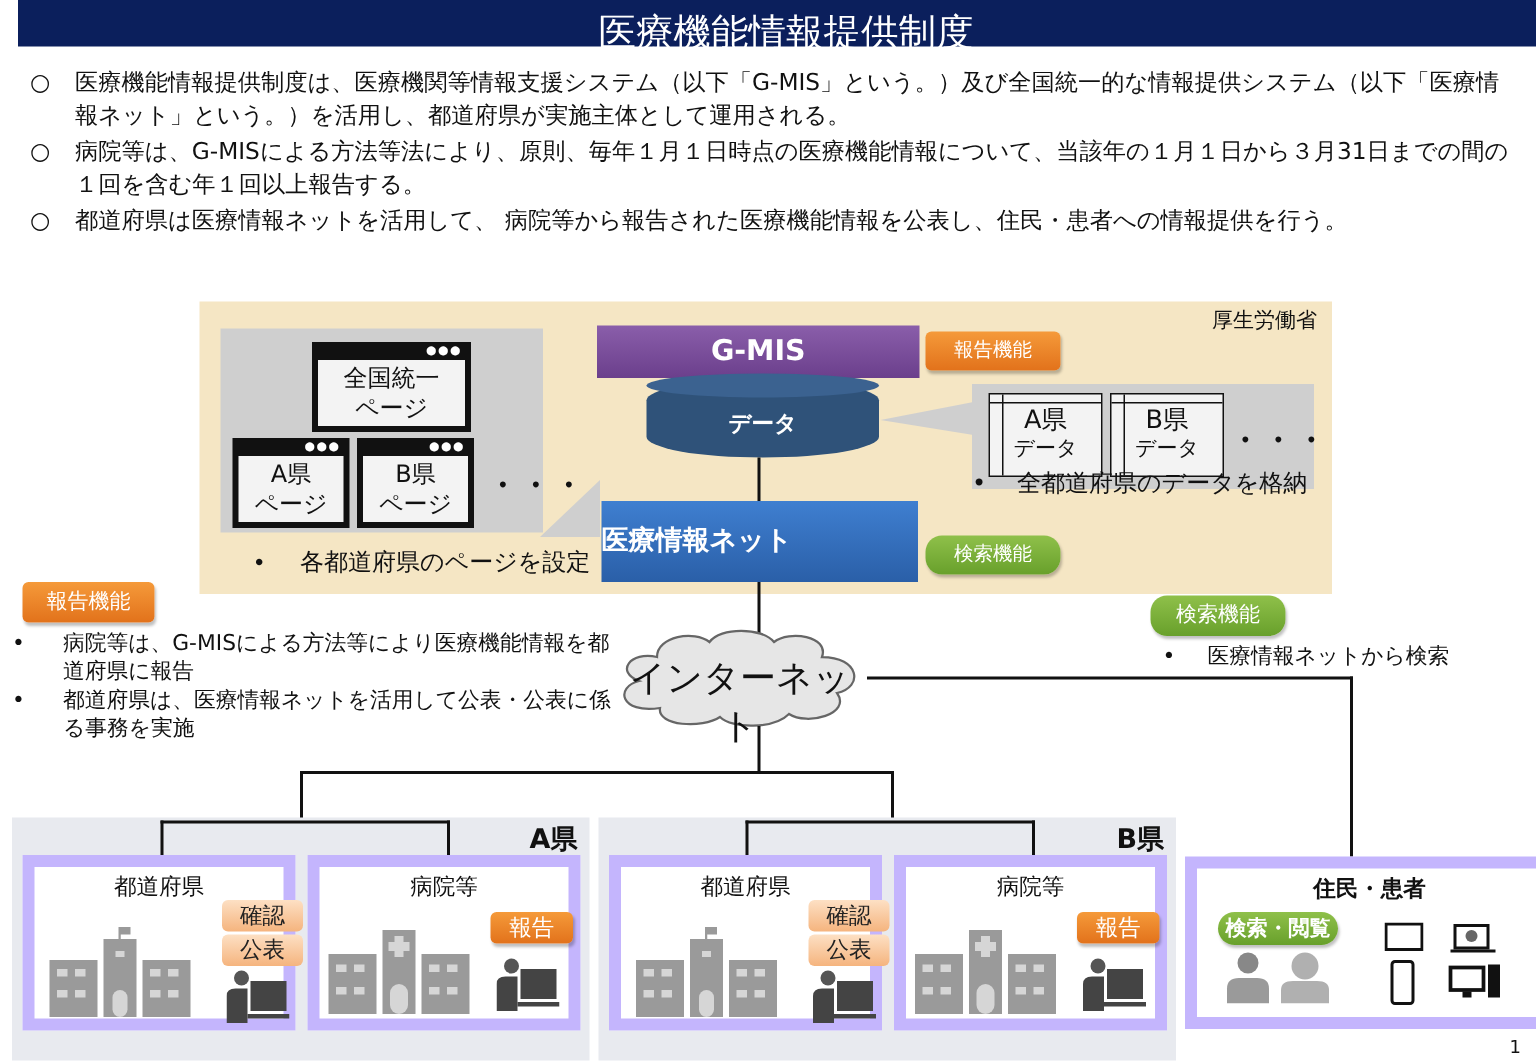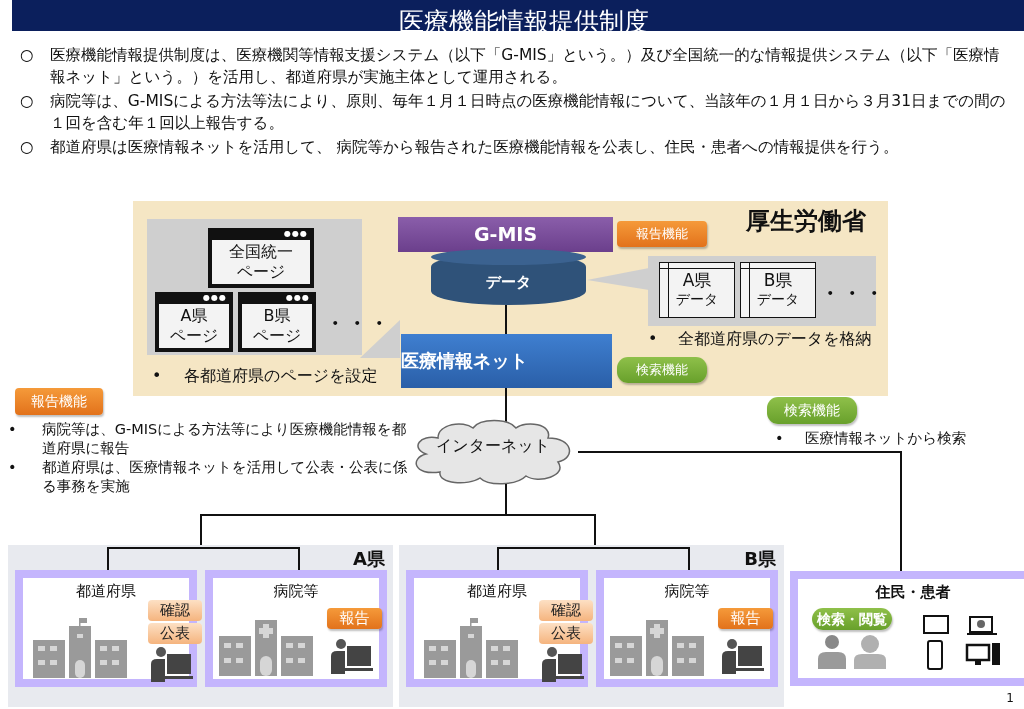--- a/index.html
+++ b/index.html
@@ -7,21 +7,21 @@
          font-family: "DejaVu Sans", "Liberation Sans", sans-serif; color: #111; }
   .abs { position: absolute; }
   .title-bar { left: 12px; top: 0; width: 1024px; height: 31px; background: #0b1f5c;
                color: #fff; font-size: 25px; text-align: center; line-height: 44px; }
   .bullets { left: 14px; top: 44px; width: 1000px; font-size: 15.5px; line-height: 22px; }
   .bullet-row { display: flex; margin-bottom: 2px; }
   .bullet-mark { width: 36px; flex: none; text-align: left; padding-left: 6px; }
   .bullet-text { flex: 1; }
 
   .mhlw-area { left: 133px; top: 201px; width: 755px; height: 195px; background: #f5e6c4; }
-  .mhlw-label { right: 22px; top: 4px; font-size: 24px; font-weight: bold; position: absolute; }
+  .mhlw-label { right: 10px; top: 4px; font-size: 14px; font-weight: normal; position: absolute; }
   .pages-area { left: 147px; top: 219px; width: 215px; height: 136px; background: #cfcfcf; }
   .pages-tail { left: 360px; top: 300px; width: 0; height: 0; border-top: 20px solid transparent;
                 border-bottom: 38px solid #cfcfcf; border-left: 40px solid transparent; }
   .win { background: #111; padding: 12px 4px 4px 4px; position: absolute; }
   .win-dots { position: absolute; right: 6px; top: 2px; color: #fff; font-size: 8px; letter-spacing: 1px; line-height: 8px; }
   .win-inner { background: #f3f3f3; width: 100%; height: 100%; text-align: center; font-size: 16px; line-height: 20px; padding-top: 2px; }
   .ellipsis { font-size: 20px; font-weight: bold; letter-spacing: 2px; }
 
   .gmis { left: 398px; top: 217px; width: 215px; height: 35px; background: #7a4f9a;
           color: #fff; font-weight: bold; font-size: 19px; text-align: center; line-height: 35px;
@@ -96,21 +96,21 @@
   </div>
 </div>
 <div class="win" style="left:238px; top:292px; width:78px; height:60px;">
   <span class="win-dots">●●●</span>
   <div class="win-inner">
     <div>B県</div>
     <div>ページ</div>
   </div>
 </div>
 <div class="abs ellipsis" style="left:325px; top:310px;">・・・</div>
-<div class="abs note" style="left:152px; top:366px; font-size:16px;">
+<div class="abs note" style="left:168px; top:366px; font-size:16px;font-family:Liberation Mono, monospace;">
   <span style="display:inline-block; width:32px;">•</span><span>各都道府県のページを設定</span>
 </div>
 
 <div class="abs gmis">G-MIS</div>
 <div class="abs tag tag-orange" style="left:617px; top:221px; width:90px; height:26px; line-height:26px;">報告機能</div>
 <div class="abs db">データ</div>
 <div class="abs db-top"></div>
 
 <div class="line" style="left:505px; top:305px; width:2px; height:30px;"></div>
 <div class="abs iryonet">医療情報ネット</div>
@@ -120,21 +120,21 @@
 <div class="abs data-tail"></div>
 <div class="sheet" style="left:659px; top:262px; width:76px; height:56px;">
   <div style="margin-top:8px;">A県</div>
   <div class="small">データ</div>
 </div>
 <div class="sheet" style="left:740px; top:262px; width:76px; height:56px;">
   <div style="margin-top:8px;">B県</div>
   <div class="small">データ</div>
 </div>
 <div class="abs ellipsis" style="left:820px; top:280px;">・・・</div>
-<div class="abs note" style="left:648px; top:329px; font-size:16px;">
+<div class="abs note" style="left:648px; top:312px; font-size:16px;">
   <span style="display:inline-block; width:30px;">•</span><span>全都道府県のデータを格納</span>
 </div>
 
 <div class="abs tag tag-orange" style="left:15px; top:388px; width:88px; height:27px; line-height:27px; font-size:14px;">報告機能</div>
 <div class="abs note" style="left:8px; top:420px; width:400px; font-size:14.5px; line-height:19px;">
   <div style="display:flex;">
       <span style="width:34px; flex:none;">•</span>
       <span>病院等は、G-MISによる方法等により医療機能情報を都道府県に報告</span>
     </div>
   <div style="display:flex;">
@@ -146,21 +146,21 @@
 <div class="abs tag tag-green" style="left:767px; top:397px; width:90px; height:27px; line-height:27px; font-size:14px;">検索機能</div>
 <div class="abs note" style="left:775px; top:428px; font-size:14.5px;">
   <span style="display:inline-block; width:30px;">•</span><span>医療情報ネットから検索</span>
 </div>
 
 <div class="line" style="left:505px; top:388px; width:2px; height:38px;"></div>
 
 <svg class="abs" style="left:408px; top:418px;" width="170" height="68" viewBox="0 0 170 68">
   <path d="M30,20 C30,6 55,2 65,10 C72,0 100,0 108,10 C118,2 145,6 140,20 C165,20 168,40 150,44 C160,58 130,66 118,58 C108,68 80,68 72,60 C60,68 30,66 32,54 C5,58 2,40 18,36 C2,30 12,16 30,20 Z" fill="#e6e6e6" stroke="#666" stroke-width="1.5"></path>
 </svg>
-<div class="abs" style="left:408px; top:436px; width:170px; text-align:center; font-size:16px;">インターネット</div>
+<div class="abs" style="left:408px; top:436px; width:170px; text-align:center; font-size:24px;">インターネット</div>
 
 <div class="line" style="left:578px; top:451px; width:324px; height:2px;"></div>
 <div class="line" style="left:900px; top:451px; width:2px; height:122px;"></div>
 <div class="line" style="left:505px; top:484px; width:2px; height:32px;"></div>
 <div class="line" style="left:200px; top:514px; width:395px; height:2px;"></div>
 <div class="line" style="left:200px; top:514px; width:2px; height:32px;"></div>
 <div class="line" style="left:594px; top:514px; width:2px; height:32px;"></div>
 
 <div class="pref-area" style="left:8px; top:545px; width:385px; height:162px;">
   <div class="pref-label" style="right:8px; top:2px;">A県</div>

